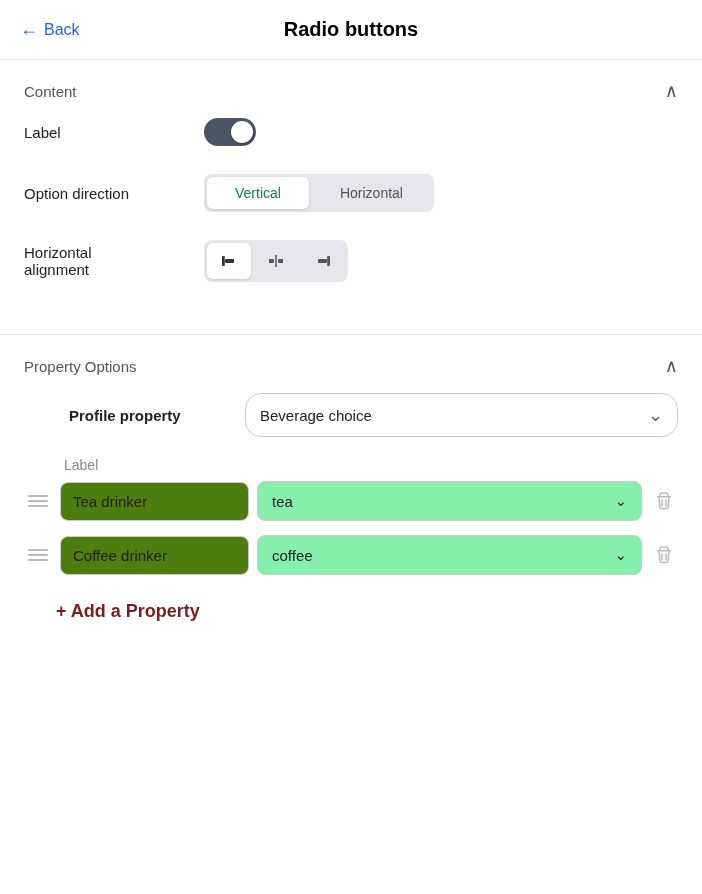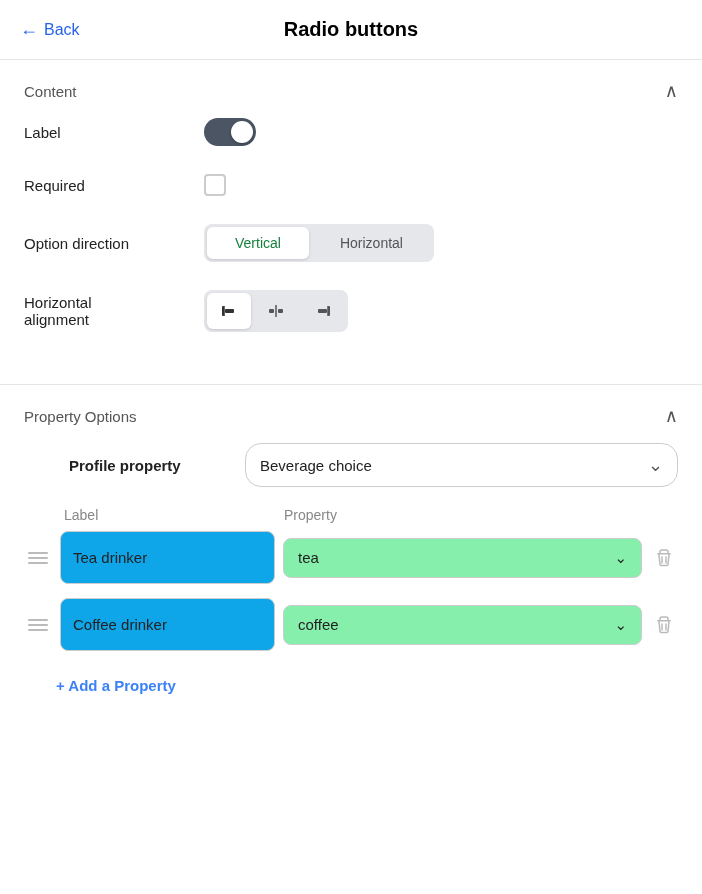--- a/index.html
+++ b/index.html
@@ -241,28 +241,28 @@
       flex-shrink: 0;
     }
     .drag-handle span {
       display: block;
       width: 20px;
       height: 2px;
       background: #bbb;
       border-radius: 1px;
     }
     .prop-label-input {
-      width: 215px;
-      padding: 17px 12px;
+      width: 189px;
+      padding: 10px 12px;
       border: 1.5px solid #ccc;
       border-radius: 8px;
       font-size: 15px;
       font-family: inherit;
       color: #222;
-      background: #0ea5e9;
+      background: #4d7c0f;
       outline: none;
     }
     .prop-value-select {
       flex: 1;
       padding: 10px 14px;
       border: 1.5px solid #ccc;
       border-radius: 8px;
       font-size: 15px;
       background: #86efac;
       display: flex;
@@ -279,22 +279,22 @@
       padding: 4px;
       font-size: 18px;
       display: flex;
       align-items: center;
     }
 
     
     .add-property-btn {
       background: none;
       border: none;
-      color: #3b82f6;
-      font-size: 15px;
+      color: #7f1d1d;
+      font-size: 18px;
       font-weight: 600;
       cursor: pointer;
       padding: 12px 0 0 32px;
       font-family: inherit;
     }
   </style>
 </head>
 <body>
 
 <div class="header">
@@ -314,24 +314,20 @@
   <div class="form-row">
     <span class="form-label">Label</span>
     <label class="toggle">
 
       <div class="toggle-track">
         <div class="toggle-thumb"></div>
       </div>
     </label>
   </div>
 
-  <div class="form-row">
-    <span class="form-label">Required</span>
-    <div class="checkbox-custom"></div>
-  </div>
 
   <div class="form-row">
     <span class="form-label">Option direction</span>
     <div class="segmented">
       <button class="seg-btn active">Vertical</button>
       <button class="seg-btn">Horizontal</button>
     </div>
   </div>
 
   <div class="form-row">
@@ -373,21 +369,20 @@
     <span class="profile-label">Profile property</span>
     <div class="dropdown-select">
       <span>Beverage choice</span>
       <span class="chevron-down">⌄</span>
     </div>
   </div>
 
   
   <div class="col-headers">
     <span class="col-header-label">Label</span>
-    <span class="col-header-property">Property</span>
   </div>
 
   
   <div>
 
     <div class="property-item">
       <div class="drag-handle">
         <span></span>
           <span></span>
           <span></span>

